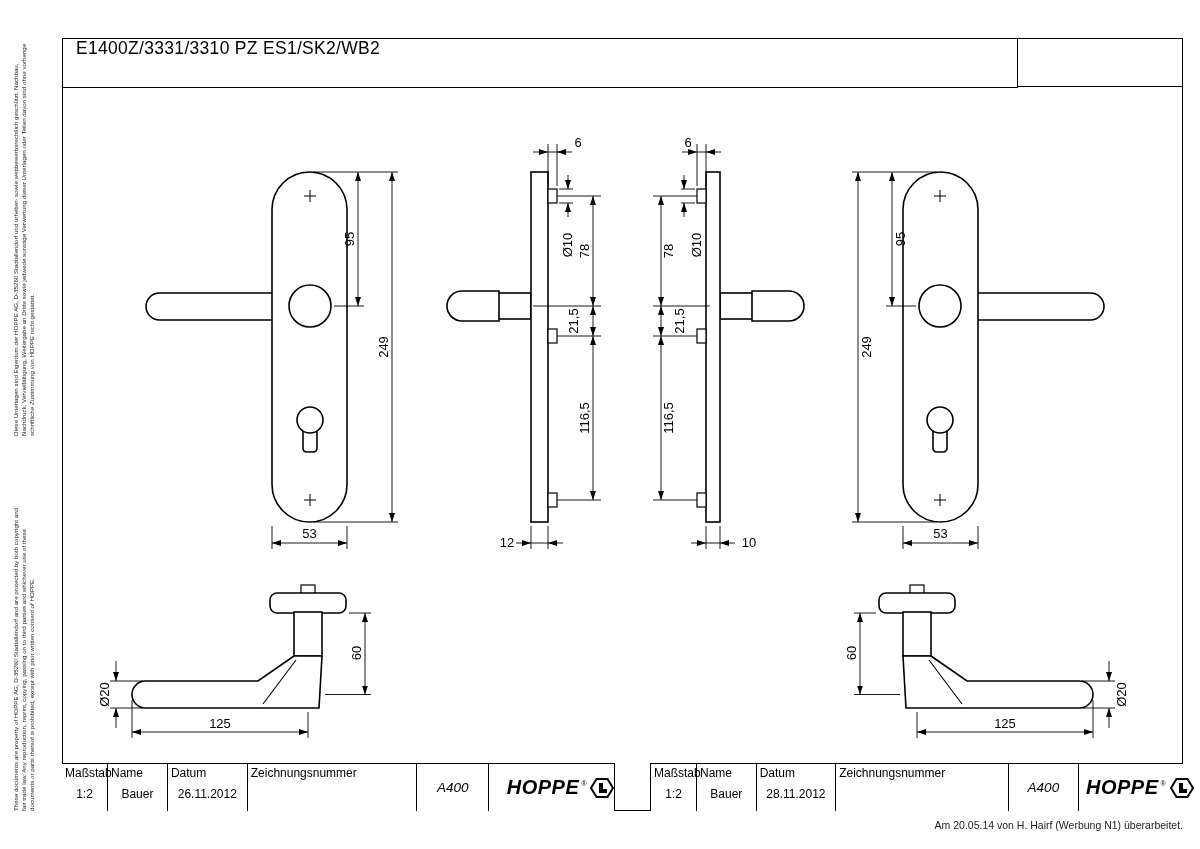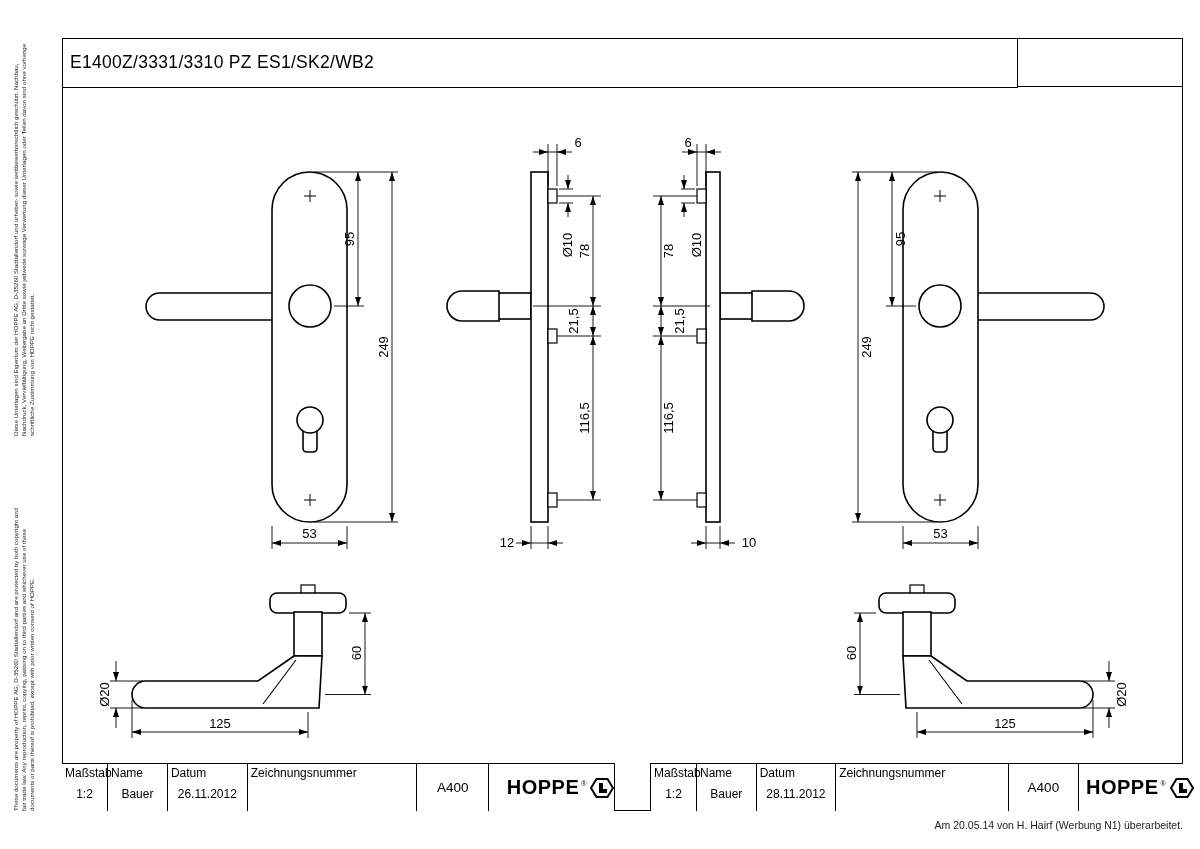--- a/index.html
+++ b/index.html
@@ -7,40 +7,40 @@
     position:relative; width:1200px; height:849px; background:#fff;
     font-family:"Liberation Sans", sans-serif; color:#000; overflow:hidden;
   }
   .frame {
     position:absolute; left:62px; top:38px; width:1121px; height:773px;
     border:1.6px solid #000; box-sizing:border-box;
   }
   .titlebar {
     position:absolute; left:62px; top:38px; width:956px; height:50px;
     box-sizing:border-box; border-right:1.4px solid #000; border-bottom:1.4px solid #000;
-    display:flex; align-items:center; padding-left:8px; font-size:17.5px; letter-spacing:.3px;
+    display:flex; align-items:flex-start; padding-left:14px; font-size:17.5px; letter-spacing:.3px;
   }
   .titlebar-ext { position:absolute; left:1018px; top:86.4px; width:165px; height:0; border-bottom:1.4px solid #000; }
   .legal {
     position:absolute; left:12px; writing-mode:vertical-rl; transform:rotate(180deg);
     font-size:6.2px; line-height:1.3; color:#222; width:46px; overflow:hidden;
   }
   .legal-de { top:38px;  height:398px; }
   .legal-en { top:505px; height:306px; }
   .tb {
     position:absolute; top:763px; height:48px; display:flex; box-sizing:border-box;
     border-top:1.5px solid #000; background:#fff;
   }
   .tb-left  { left:62px;  width:553px; border-right:1.5px solid #000; }
   .tb-right { left:650px; width:533px; border-left:1.5px solid #000; }
   .cell { position:relative; box-sizing:border-box; border-right:1px solid #000; height:100%; }
   .cell:last-child { border-right:none; }
   .lbl { font-size:12px; padding:2px 0 0 3px; white-space:nowrap; }
   .val { position:absolute; left:0; right:0; top:13px; bottom:0; display:flex; align-items:center; justify-content:center; font-size:12px; white-space:nowrap; }
-  .valfull { position:absolute; inset:0; display:flex; align-items:center; justify-content:center; font-size:13.5px; }
+  .valfull { position:absolute; inset:0; display:flex; align-items:center; justify-content:center; font-size:13.5px;font-style:italic; }
   .logo { display:flex; align-items:center; gap:4px; }
   .logo-word { font-weight:700; font-size:20px; letter-spacing:.5px;margin-left:18px; }
   .logo-reg { font-size:7px; align-self:flex-start; margin:4px 0 0 -2px; }
   .footer-note { position:absolute; top:819px; left:0; width:1183px; text-align:right; font-size:10.5px; color:#222; }
   svg.draw { position:absolute; left:0; top:0; }
   .o  { fill:#fff; stroke:#000; stroke-width:1.6; }
   .o2 { fill:#fff; stroke:#000; stroke-width:1.2; }
   .d  { fill:none;  stroke:#000; stroke-width:0.9; }
   .e  { fill:none;  stroke:#000; stroke-width:1.1; }
   .c  { fill:none;  stroke:#000; stroke-width:1.0; }

